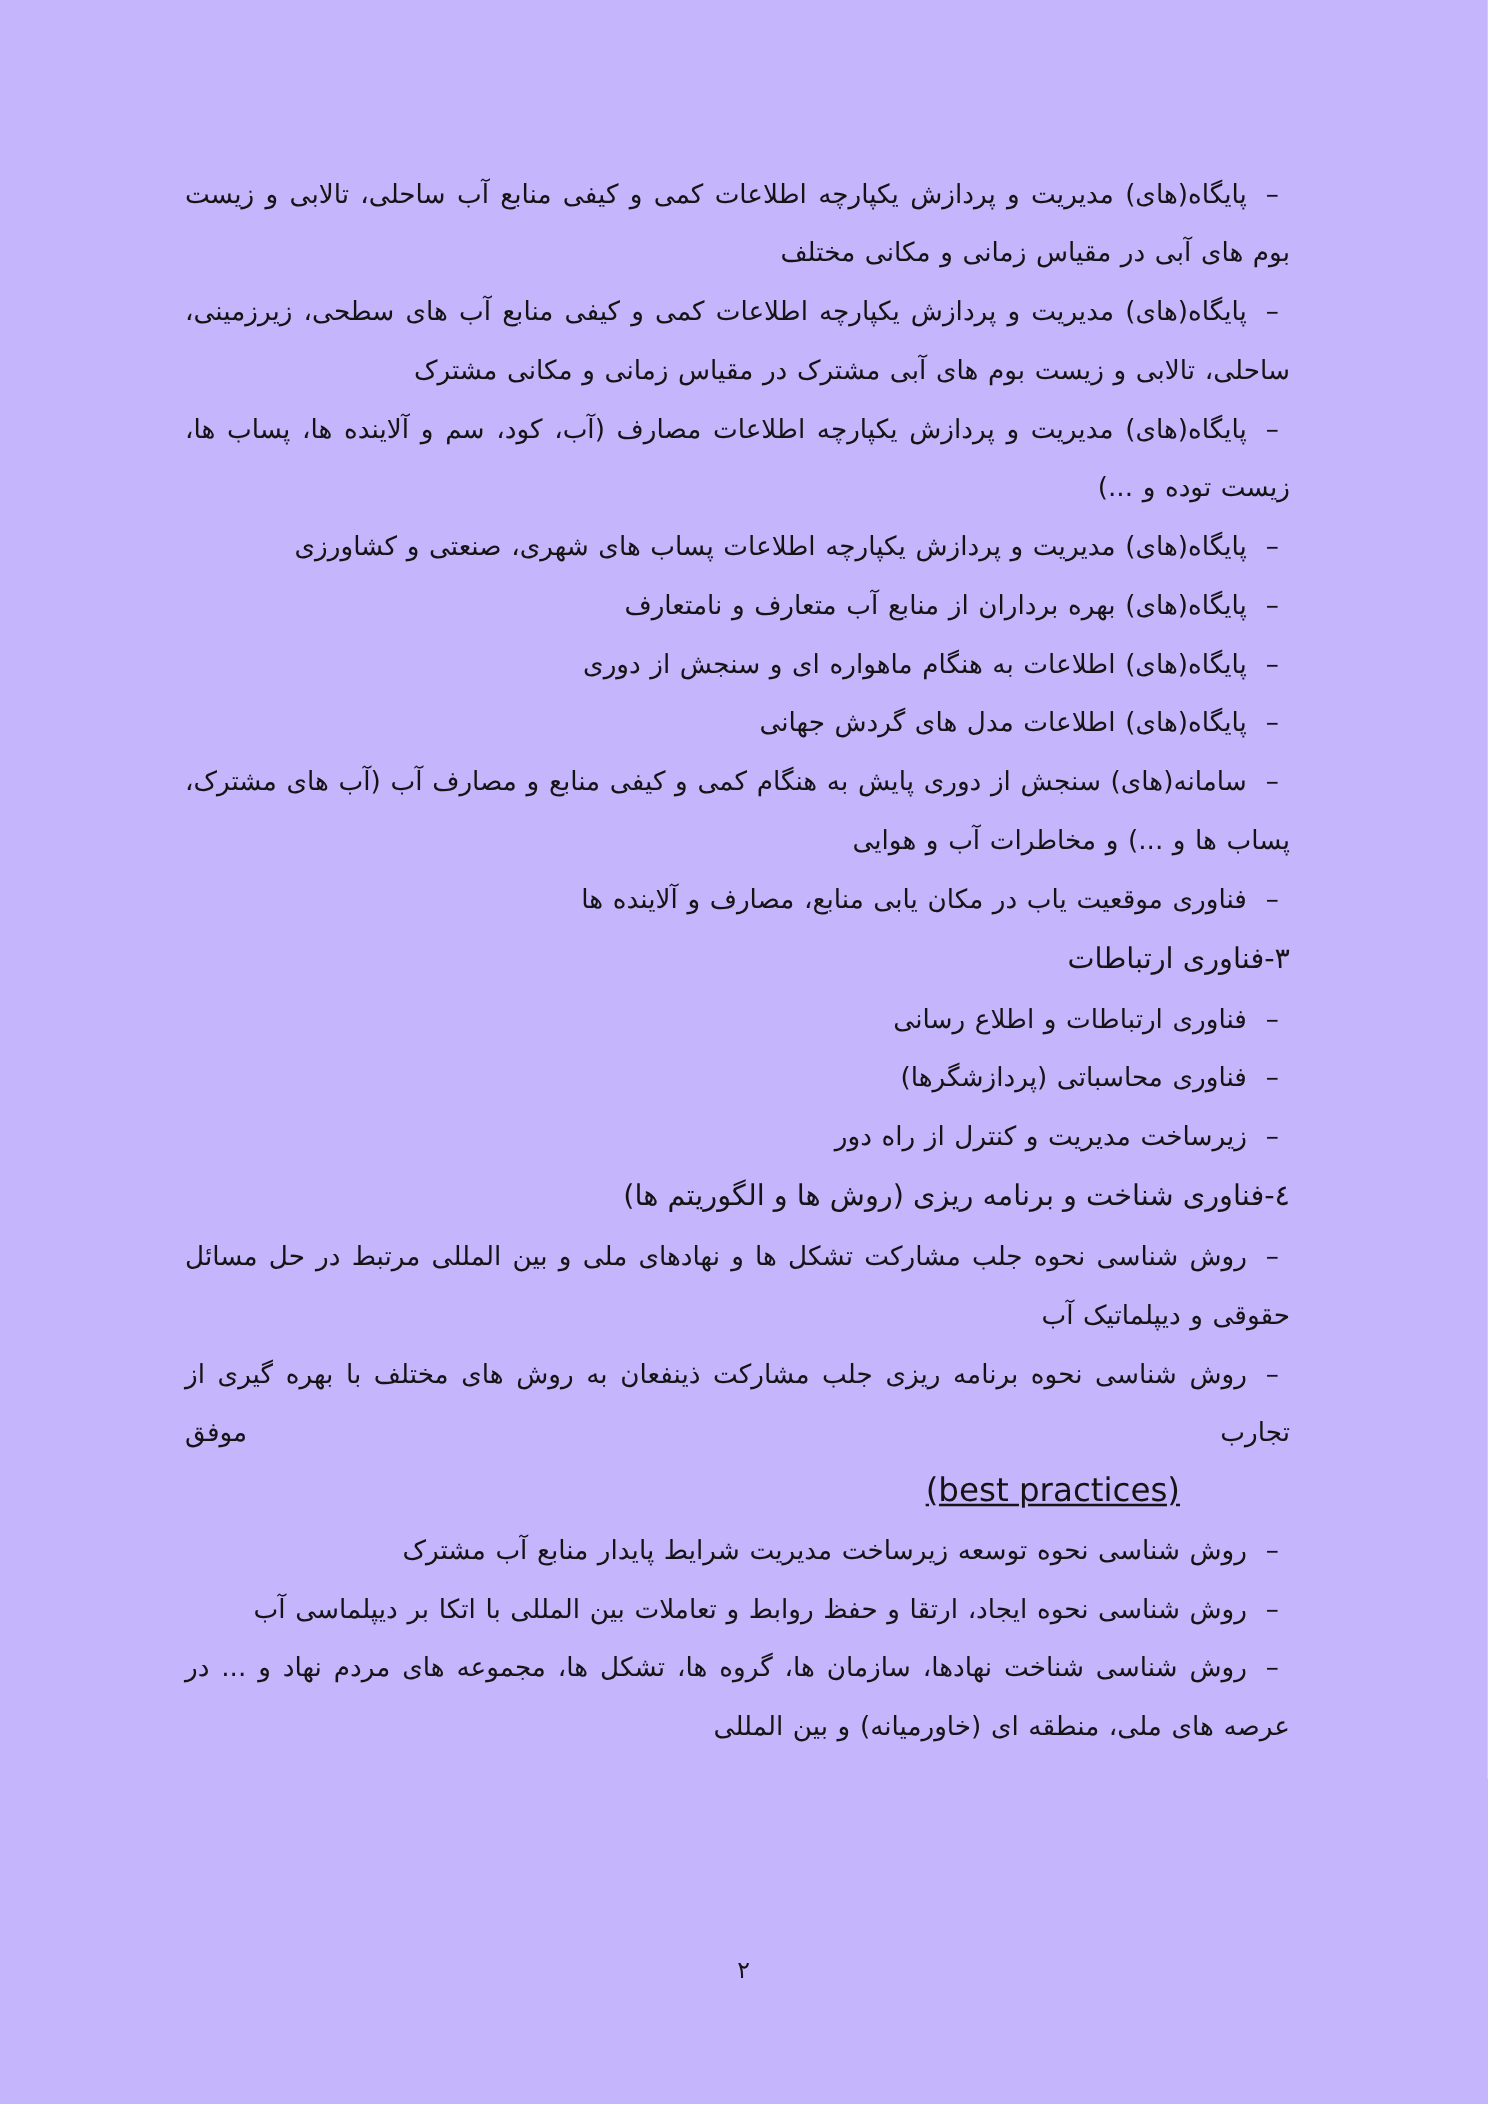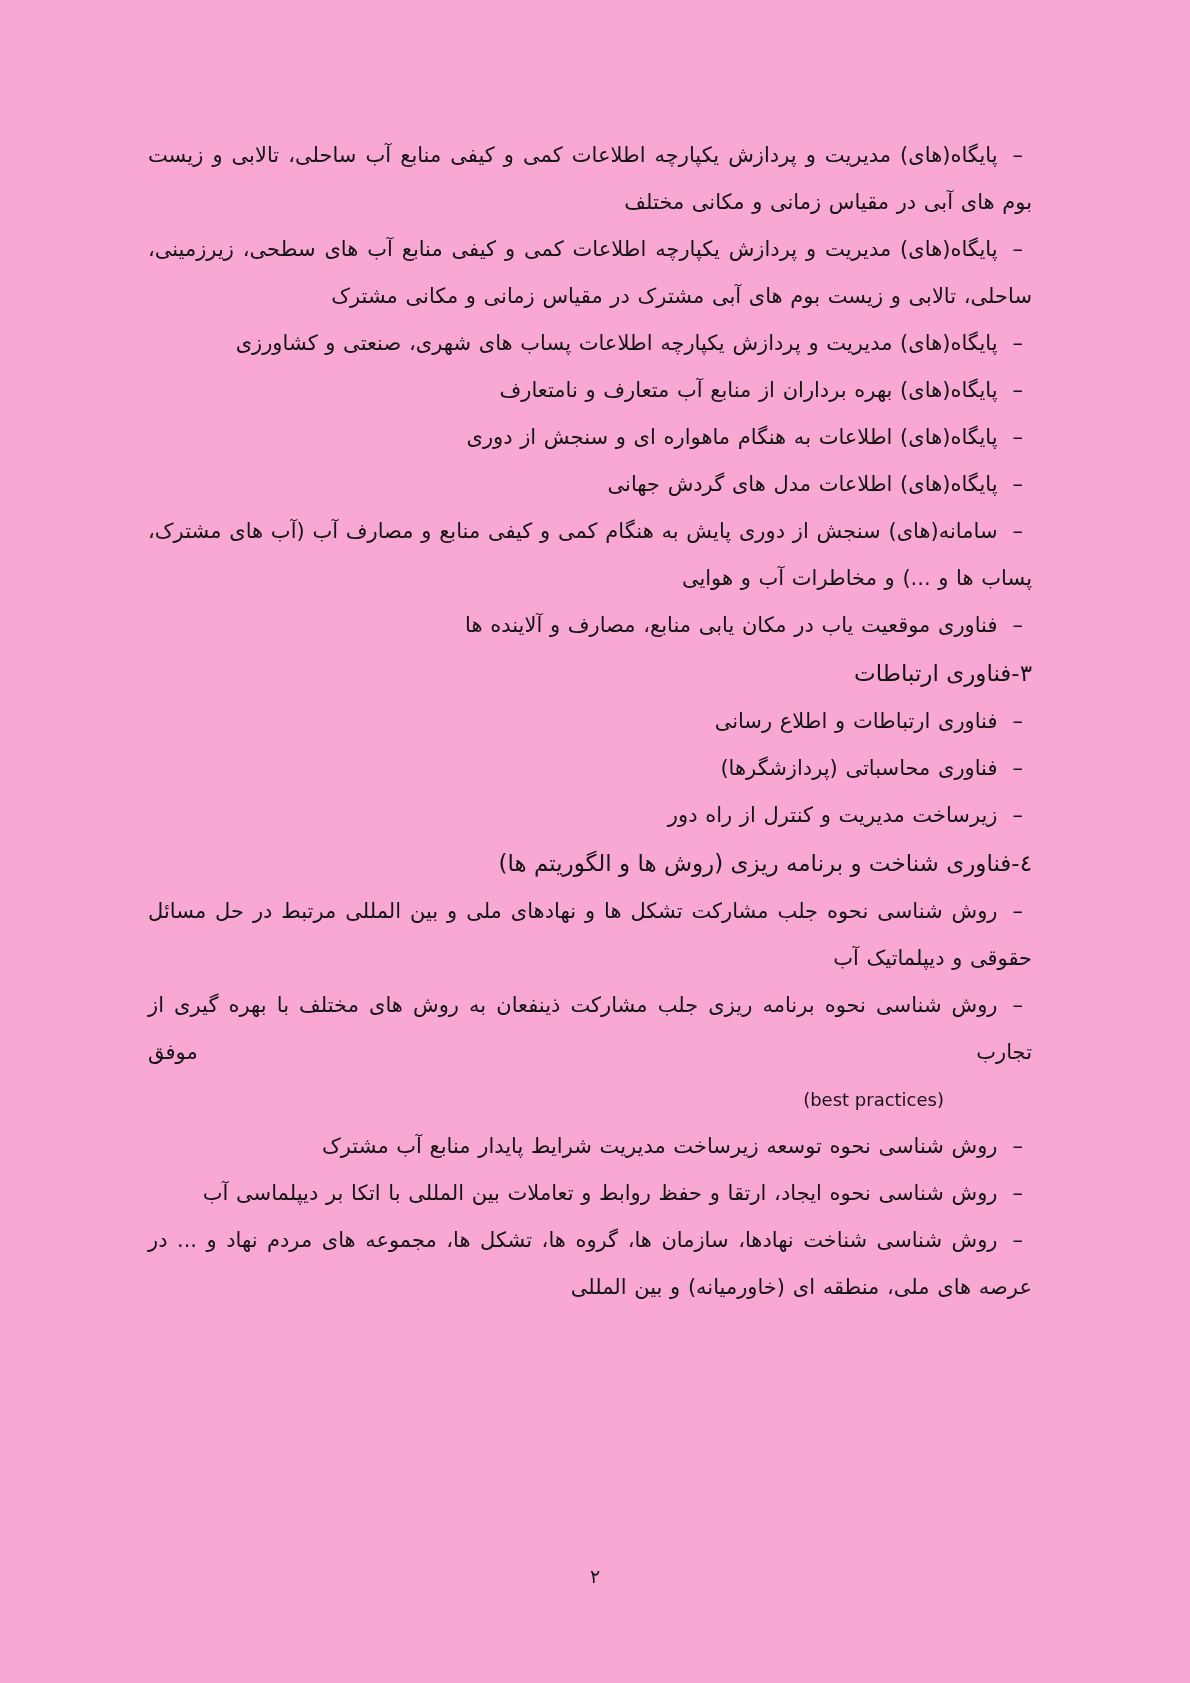--- a/index.html
+++ b/index.html
@@ -5,21 +5,21 @@
   html, body { margin: 0; padding: 0; }
   body {
     width: 1190px; height: 1683px;
     background: #ffffff;
     font-family: "DejaVu Sans", sans-serif;
     color: #141414;
   }
   .page {
     position: relative;
     width: 1190px; height: 1683px;
-    background: #f9a8d4;
+    background: #c4b5fd;
     overflow: hidden;
   }
   .content {
     position: absolute;
     top: 132px;
     right: 158px;
     left: 148px;
     direction: rtl;
   }
   p.bullet {
@@ -39,41 +39,43 @@
     font-size: 23px;
     line-height: 49px;
     font-weight: normal;
     text-align: right;
     letter-spacing: 0;
   }
   .latin-line {
     direction: ltr;
     text-align: right;
     padding-right: 88px;
-    font-size: 18px;
+    font-size: 26px;
     line-height: 47px;
     margin: 0;
+    text-decoration: underline;
   }
   .page-footer {
     position: absolute;
     bottom: 96px;
     left: 0;
     width: 100%;
     text-align: center;
     font-size: 19px;
     color: #141414;
   }
 </style>
 </head>
 <body>
 
 <div class="page">
   <main class="content">
       <p class="bullet"><span class="marker">–</span><span>پایگاه(های) مدیریت و پردازش یکپارچه اطلاعات کمی و کیفی منابع آب ساحلی، تالابی و زیست بوم های آبی در مقیاس زمانی و مکانی مختلف</span></p>
       <p class="bullet"><span class="marker">–</span><span>پایگاه(های) مدیریت و پردازش یکپارچه اطلاعات کمی و کیفی منابع آب های سطحی، زیرزمینی، ساحلی، تالابی و زیست بوم های آبی مشترک در مقیاس زمانی و مکانی مشترک</span></p>
+      <p class="bullet"><span class="marker">–</span><span>پایگاه(های) مدیریت و پردازش یکپارچه اطلاعات مصارف (آب، کود، سم و آلاینده ها، پساب ها، زیست توده و ...)</span></p>
       <p class="bullet"><span class="marker">–</span><span>پایگاه(های) مدیریت و پردازش یکپارچه اطلاعات پساب های شهری، صنعتی و کشاورزی</span></p>
       <p class="bullet"><span class="marker">–</span><span>پایگاه(های) بهره برداران از منابع آب متعارف و نامتعارف</span></p>
       <p class="bullet"><span class="marker">–</span><span>پایگاه(های) اطلاعات به هنگام ماهواره ای و سنجش از دوری</span></p>
       <p class="bullet"><span class="marker">–</span><span>پایگاه(های) اطلاعات مدل های گردش جهانی</span></p>
       <p class="bullet"><span class="marker">–</span><span>سامانه(های) سنجش از دوری پایش به هنگام کمی و کیفی منابع و مصارف آب (آب های مشترک، پساب ها و ...) و مخاطرات آب و هوایی</span></p>
       <p class="bullet"><span class="marker">–</span><span>فناوری موقعیت یاب در مکان یابی منابع، مصارف و آلاینده ها</span></p>
       <h2 class="section-heading">۳-فناوری ارتباطات</h2>
       <p class="bullet"><span class="marker">–</span><span>فناوری ارتباطات و اطلاع رسانی</span></p>
       <p class="bullet"><span class="marker">–</span><span>فناوری محاسباتی (پردازشگرها)</span></p>
       <p class="bullet"><span class="marker">–</span><span>زیرساخت مدیریت و کنترل از راه دور</span></p>

